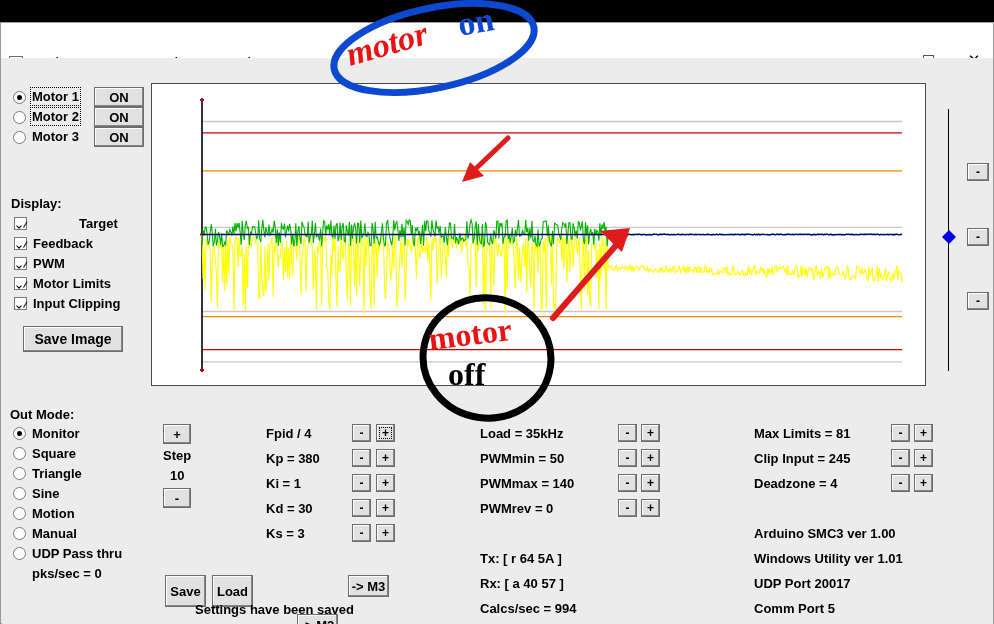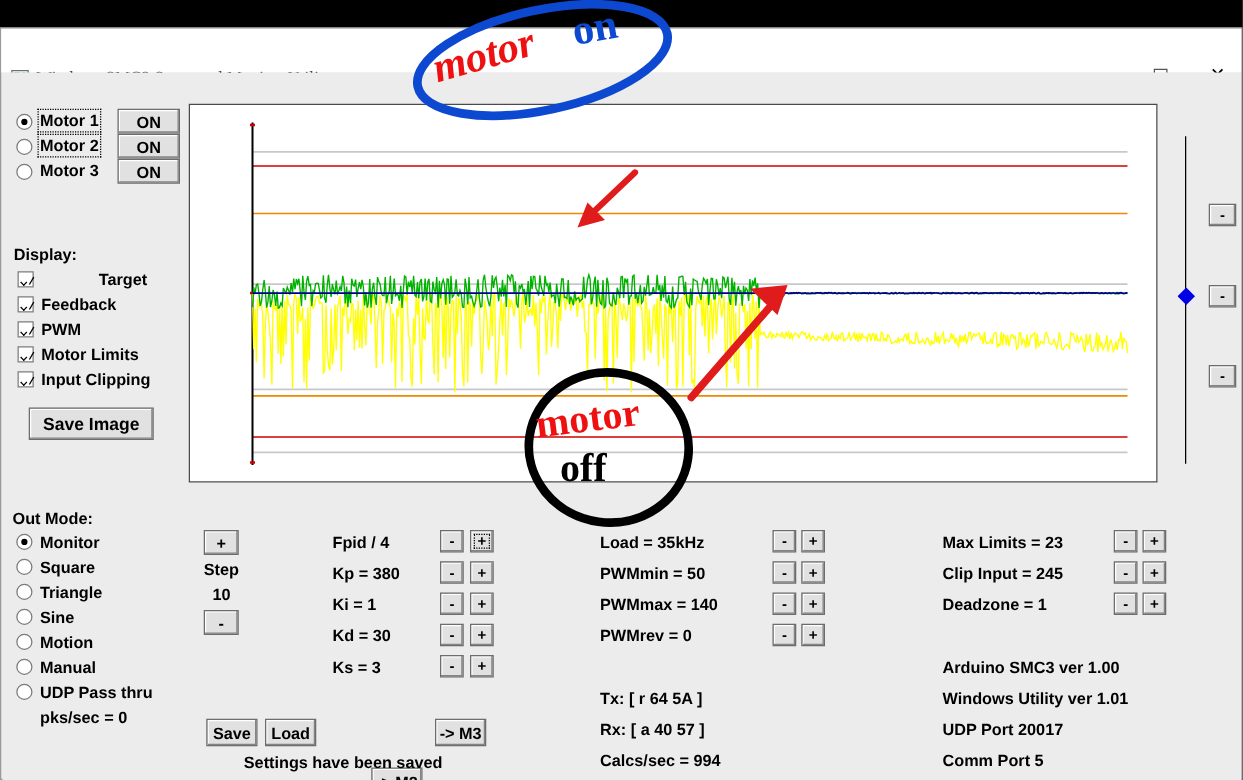--- a/index.html
+++ b/index.html
@@ -47,21 +47,21 @@
   
   .graph-frame{position:absolute;left:150px;top:60px;width:775px;height:303px;background:#fff;
        border:1px solid #4a4a4a;box-sizing:border-box;}
   .graph-inner{position:absolute;left:0;top:0;width:100%;height:100%;}
 
   
   .sliderline{position:absolute;left:946px;top:86px;width:1px;height:262px;background:#000;}
   .minibtn{width:22px;height:18px;font-size:12px;}
   .pmbtn{width:19px;height:18px;font-size:12px;font-weight:bold;}
   .m-btn{width:41px;height:22px;font-size:13px;font-weight:bold;}
-  .sv-btn{width:41px;height:22px;}
+  .sv-btn{width:41px;height:32px;}
   .dots{position:absolute;left:0;top:0;right:0;bottom:0;outline:1px dotted #000;outline-offset:-3px;}
 </style>
 </head>
 <body>
 
 <div id="root">
 
   <div class="win">
 
     <div class="titlebar">
@@ -187,29 +187,29 @@
         <div class="lbl" style="left:478px;top:418px;">PWMmax = 140</div>
         <div class="btn pmbtn" style="left:616px;top:416px;">-</div>
         <div class="btn pmbtn" style="left:639px;top:416px;">+</div>
 
         <div class="lbl" style="left:478px;top:443px;">PWMrev = 0</div>
         <div class="btn pmbtn" style="left:616px;top:441px;">-</div>
         <div class="btn pmbtn" style="left:639px;top:441px;">+</div>
       </div>
 
       <div>
-        <div class="lbl" style="left:752px;top:368px;">Max Limits = 23</div>
+        <div class="lbl" style="left:752px;top:368px;">Max Limits = 81</div>
         <div class="btn pmbtn" style="left:889px;top:366px;">-</div>
         <div class="btn pmbtn" style="left:912px;top:366px;">+</div>
 
         <div class="lbl" style="left:752px;top:393px;">Clip Input = 245</div>
         <div class="btn pmbtn" style="left:889px;top:391px;">-</div>
         <div class="btn pmbtn" style="left:912px;top:391px;">+</div>
 
-        <div class="lbl" style="left:752px;top:418px;">Deadzone = 1</div>
+        <div class="lbl" style="left:752px;top:418px;">Deadzone = 4</div>
         <div class="btn pmbtn" style="left:889px;top:416px;">-</div>
         <div class="btn pmbtn" style="left:912px;top:416px;">+</div>
       </div>
 
       <div>
         <div class="lbl" style="left:478px;top:493px;">Tx: [ r 64 5A ]</div>
         <div class="lbl" style="left:478px;top:518px;">Rx: [ a 40 57 ]</div>
         <div class="lbl" style="left:478px;top:543px;">Calcs/sec = 994</div>
       </div>
 

